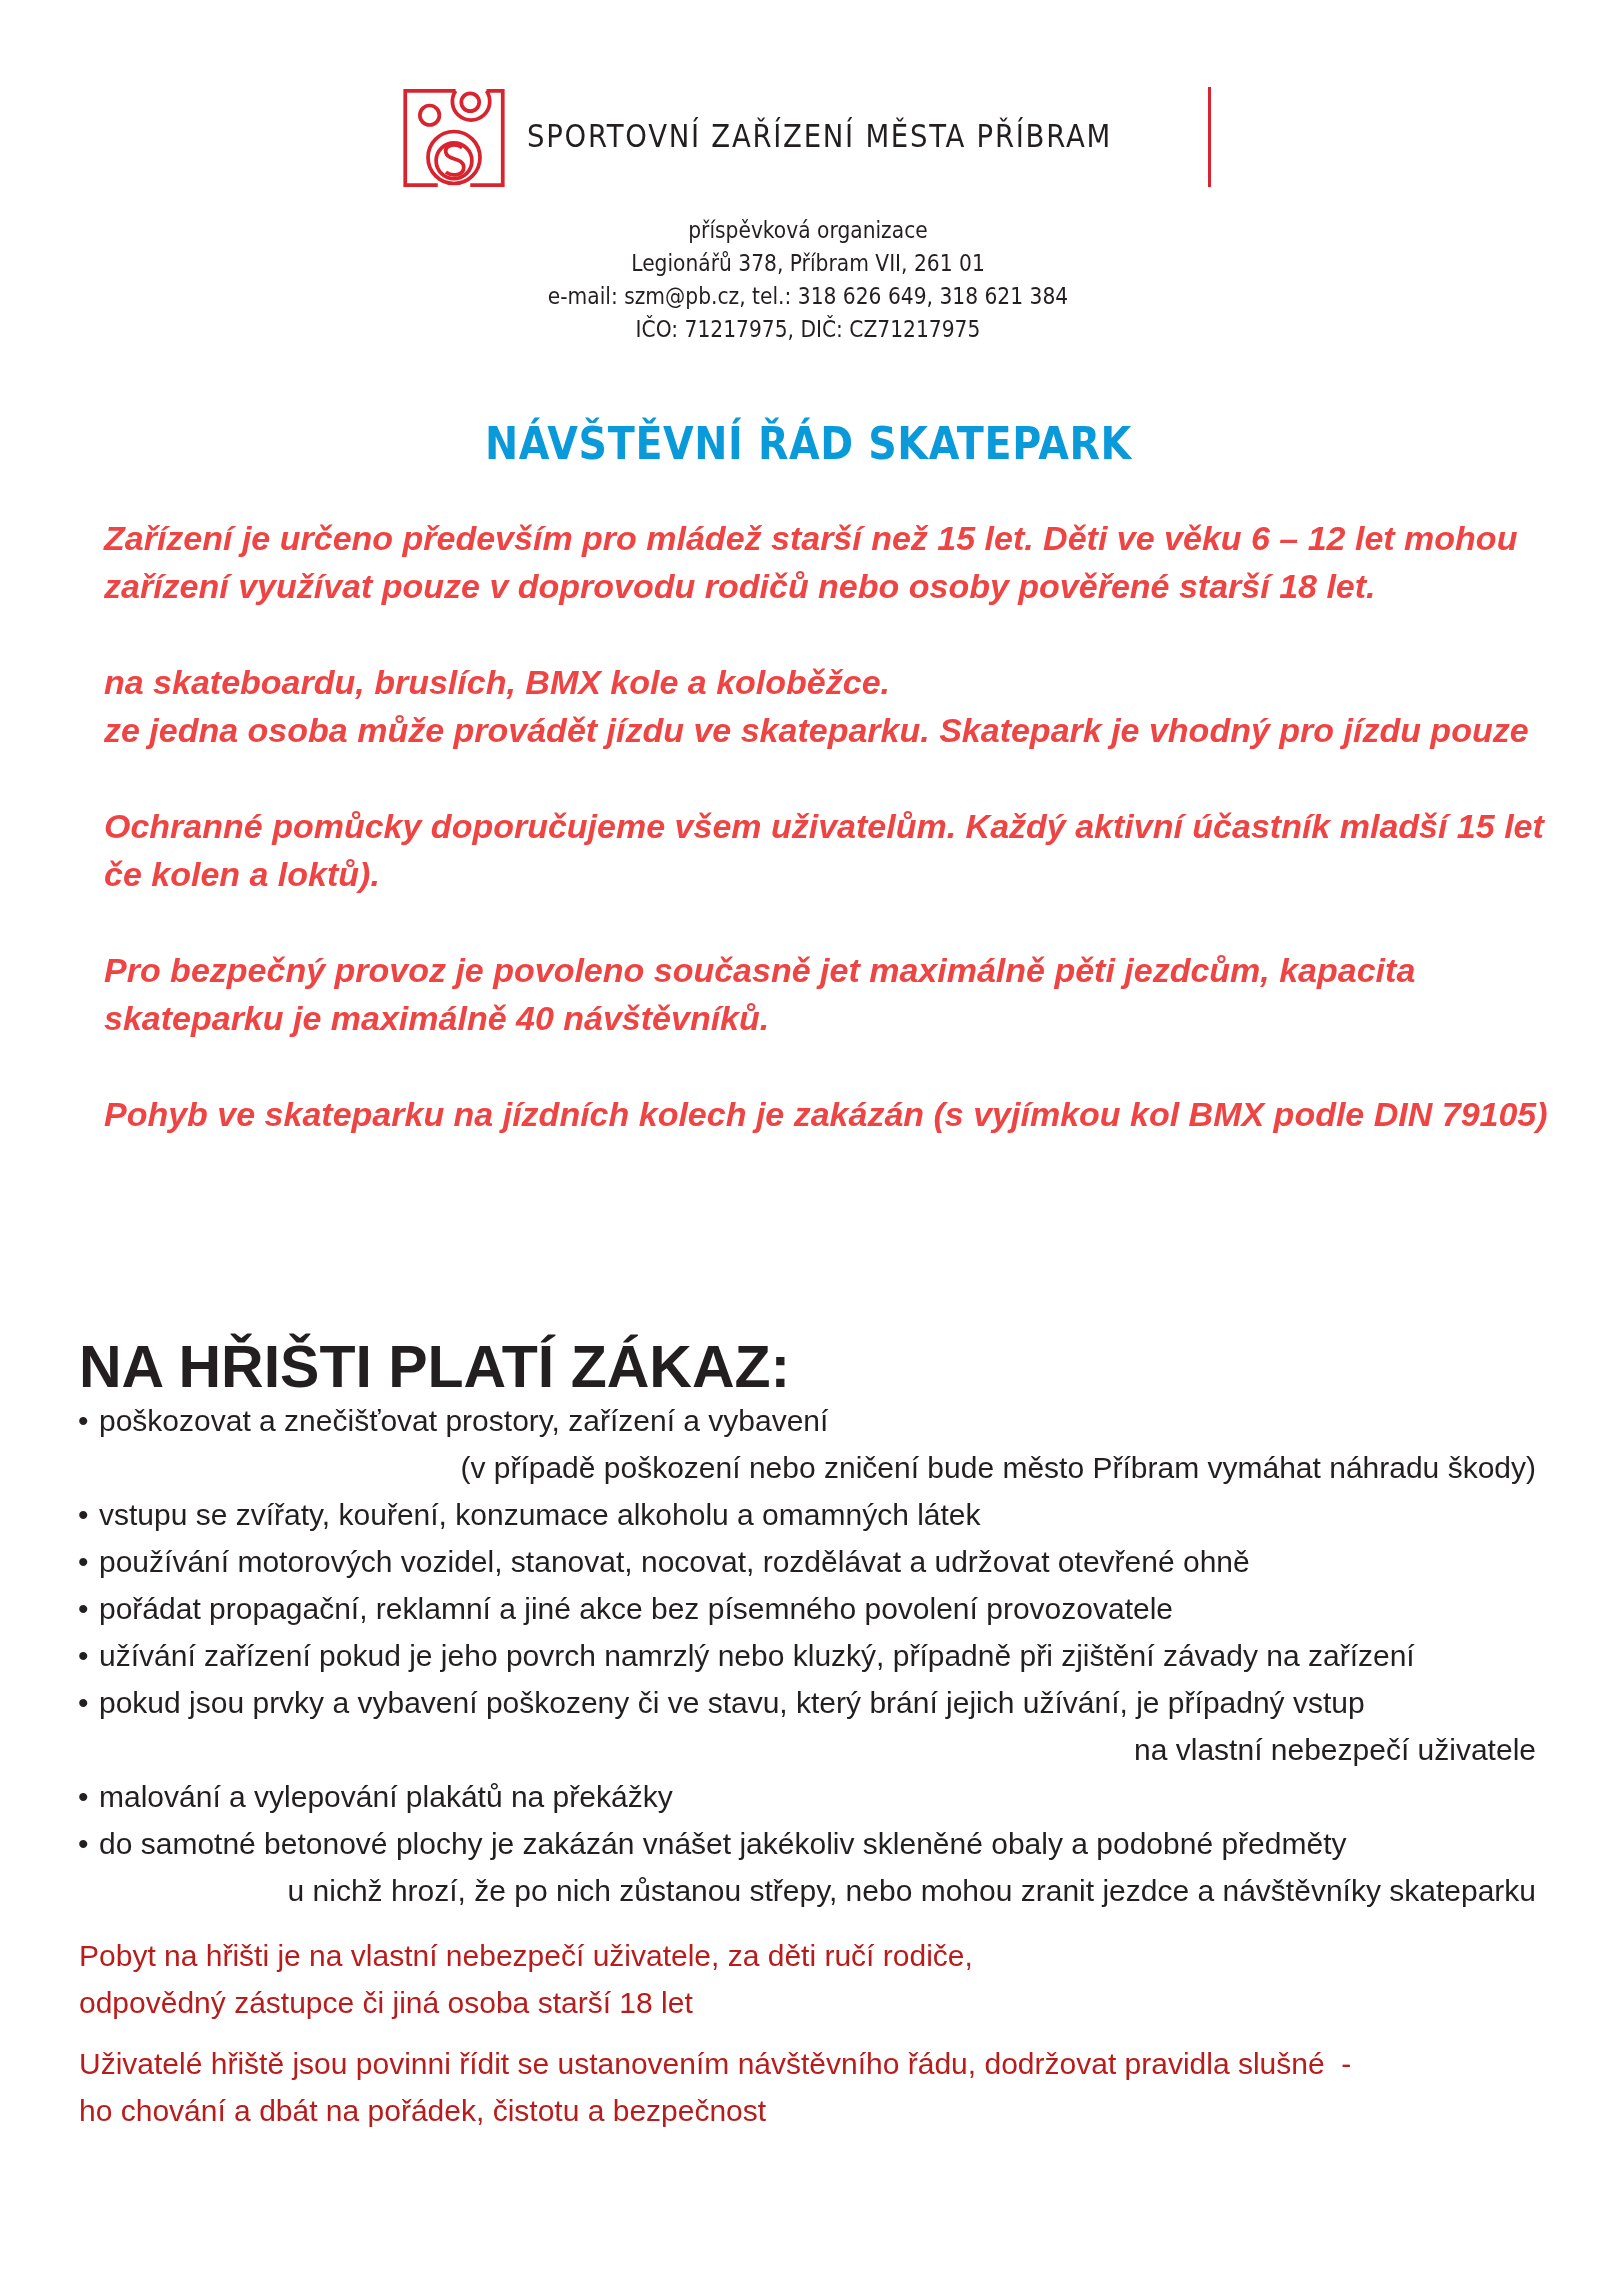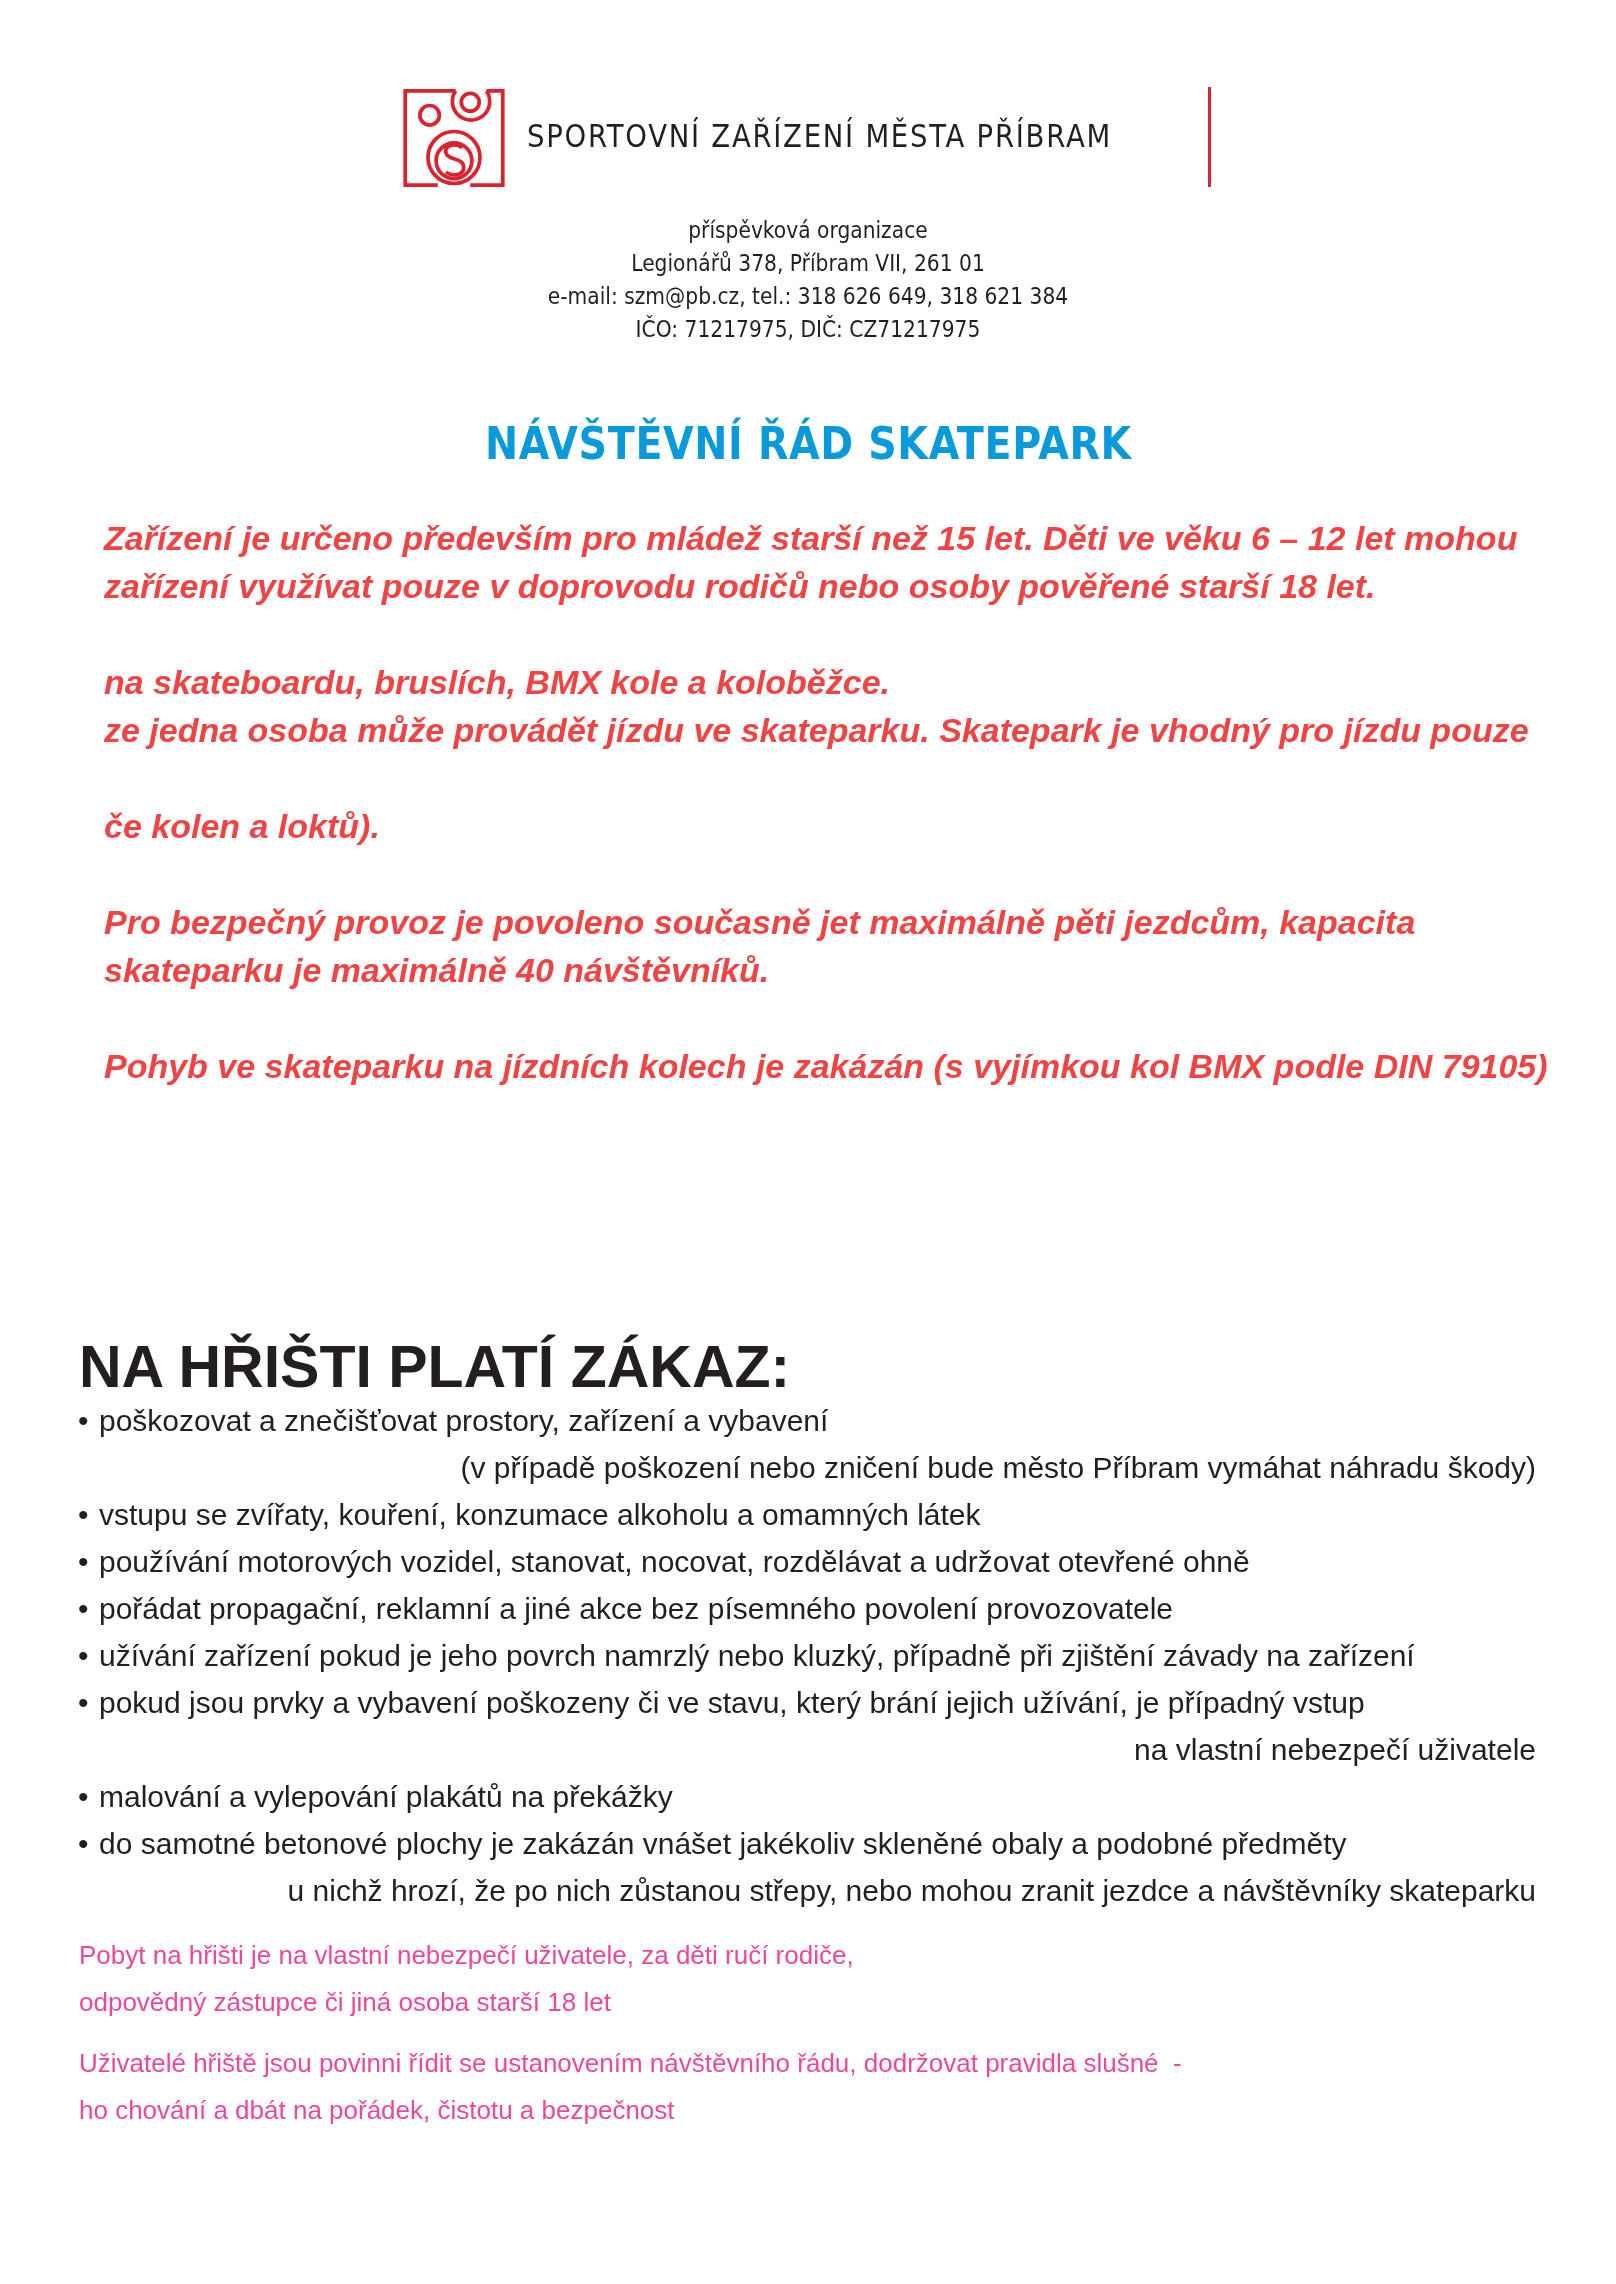--- a/index.html
+++ b/index.html
@@ -136,23 +136,23 @@
     .prohibition-item .line.cont {
       margin-left: 0;
       text-align: right;
     }
     
     .closing {
       position: absolute;
       left: 79px;
       width: 1458px;
       font-family: "Liberation Sans", sans-serif;
-      font-size: 26px;
+      font-size: 30px;
       line-height: 47px;
-      color: #ec4899;
+      color: #b91c1c;
     }
     .closing .line {
       display: block;
       white-space: pre;
     }
     .closing-1 { top: 1932px; }
     .closing-2 { top: 2040px; }
   </style>
 </head>
 <body>
@@ -192,20 +192,21 @@
 <div class="rules">
   <p class="rule-paragraph">
     <span class="line">Zařízení je určeno především pro mládež starší než 15 let. Děti ve věku 6 – 12 let mohou</span>
     <span class="line">zařízení využívat pouze v doprovodu rodičů nebo osoby pověřené starší 18 let.</span>
   </p>
   <p class="rule-paragraph">
     <span class="line">na skateboardu, bruslích, BMX kole a koloběžce.</span>
     <span class="line">ze jedna osoba může provádět jízdu ve skateparku. Skatepark je vhodný pro jízdu pouze</span>
   </p>
   <p class="rule-paragraph">
+    <span class="line">Ochranné pomůcky doporučujeme všem uživatelům. Každý aktivní účastník mladší 15 let</span>
     <span class="line">če kolen a loktů).</span>
   </p>
   <p class="rule-paragraph">
     <span class="line">Pro bezpečný provoz je povoleno současně jet maximálně pěti jezdcům, kapacita</span>
     <span class="line">skateparku je maximálně 40 návštěvníků.</span>
   </p>
   <p class="rule-paragraph">
     <span class="line">Pohyb ve skateparku na jízdních kolech je zakázán (s vyjímkou kol BMX podle DIN 79105)</span>
   </p>
 </div>

